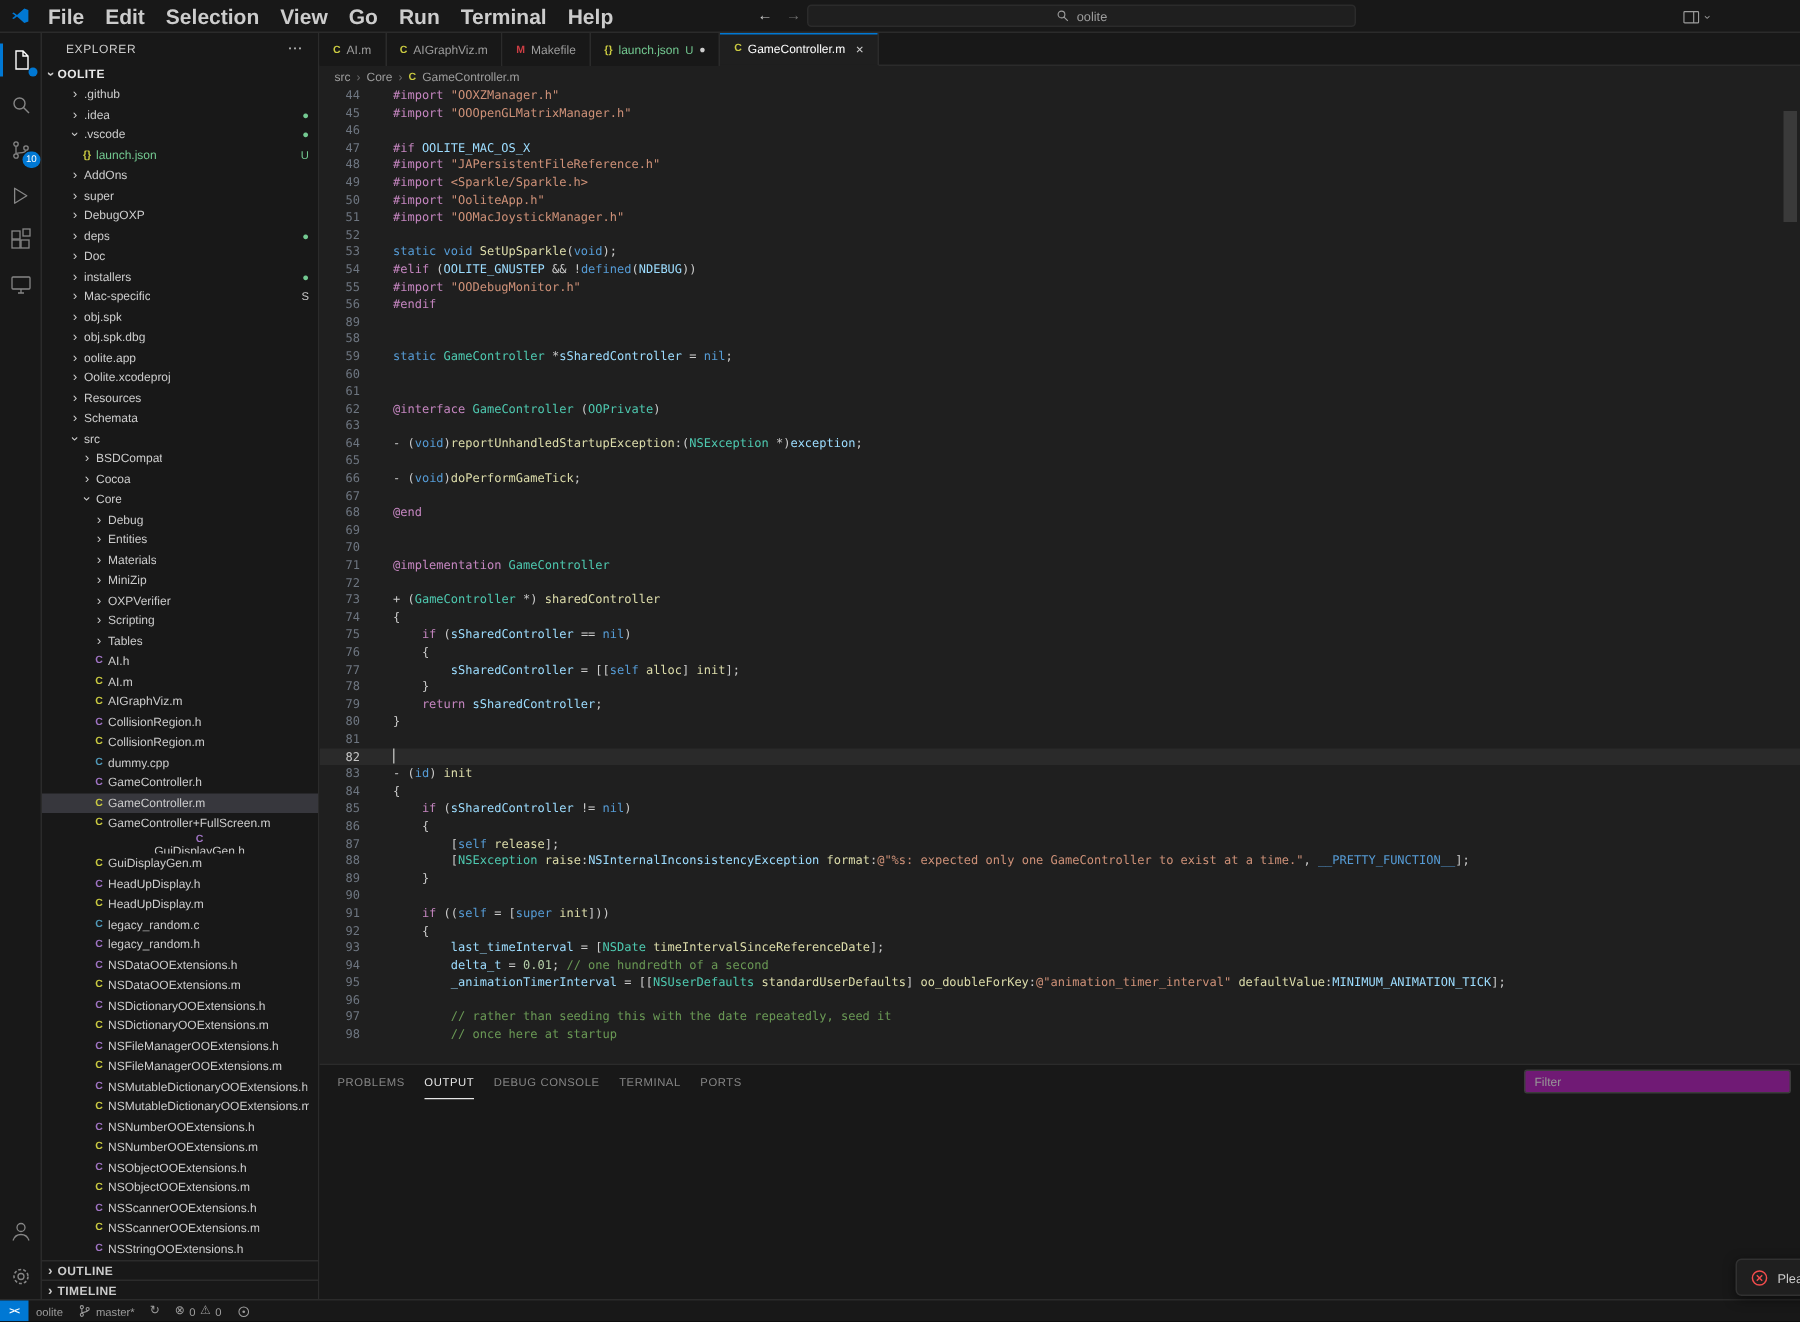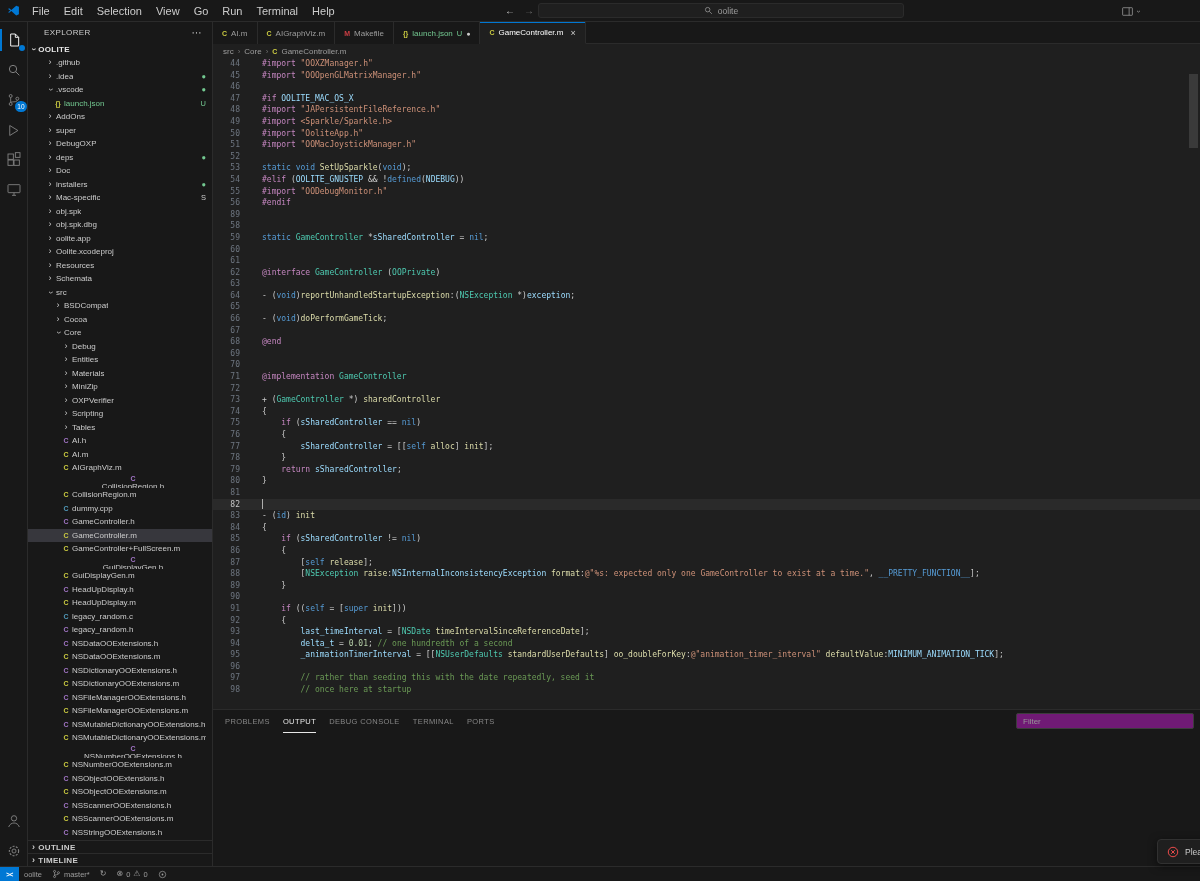--- a/index.html
+++ b/index.html
@@ -4,21 +4,21 @@
 <style>
   * { margin:0; padding:0; box-sizing:border-box; }
   html,body { background:#000; }
   body { font-family:"Liberation Sans", sans-serif; }
   .window { position:relative; width:1200px; height:881px; overflow:hidden; background:#1f1f1f; color:#ccc; }
 
   
   .titlebar { height:22px; background:#181818; border-bottom:1px solid #2b2b2b; display:flex; align-items:center; position:relative; }
   .vscode-logo { margin:0 5px 0 7px; display:flex; }
   .menus { display:flex; height:100%; align-items:center; }
-  .menu-item { padding:0 7px; font-size:11px; color:#cccccc; height:100%; display:flex; align-items:center; }
+  .menu-item { padding:0 7px; font-size:14px; color:#cccccc; height:100%; display:flex; align-items:center;font-weight:bold; }
   .nav-arrows { position:absolute; left:505px; display:flex; gap:9px; font-size:10px; color:#cccccc; }
   .nav-fwd { color:#6e6e6e; }
   .command-center { position:absolute; left:538px; top:3px; width:366px; height:15px; background:#1f1f1f; border:1px solid #2b2b2b; border-radius:3px; display:flex; align-items:center; justify-content:center; gap:5px; font-size:8.5px; color:#9d9d9d; }
   .titlebar-right { position:absolute; right:60px; top:0; height:22px; display:flex; align-items:center; gap:3px; color:#9d9d9d; }
   .rot90 { display:inline-block; transform:rotate(90deg); font-size:8px; }
 
   
   .main { display:flex; height:844px; }
 
   
@@ -325,21 +325,21 @@
             <span class="tlabel">AI.h</span>
           </div>
           <div class="tree-row" style="padding-left: 32px;">
             <span class="slot ficon" style="color: rgb(203, 203, 65);">C</span>
             <span class="tlabel">AI.m</span>
           </div>
           <div class="tree-row" style="padding-left: 32px;">
             <span class="slot ficon" style="color: rgb(203, 203, 65);">C</span>
             <span class="tlabel">AIGraphViz.m</span>
           </div>
-          <div class="tree-row" style="padding-left: 32px; flex-direction: column;">
+          <div class="tree-row" style="padding-left: 32px;">
             <span class="slot ficon" style="color: rgb(160, 116, 196);">C</span>
             <span class="tlabel">CollisionRegion.h</span>
           </div>
           <div class="tree-row" style="padding-left: 32px;">
             <span class="slot ficon" style="color: rgb(203, 203, 65);">C</span>
             <span class="tlabel">CollisionRegion.m</span>
           </div>
           <div class="tree-row" style="padding-left: 32px;">
             <span class="slot ficon" style="color: rgb(81, 154, 186);">C</span>
             <span class="tlabel">dummy.cpp</span>
@@ -405,21 +405,21 @@
             <span class="tlabel">NSFileManagerOOExtensions.m</span>
           </div>
           <div class="tree-row" style="padding-left: 32px;">
             <span class="slot ficon" style="color: rgb(160, 116, 196);">C</span>
             <span class="tlabel">NSMutableDictionaryOOExtensions.h</span>
           </div>
           <div class="tree-row" style="padding-left: 32px;">
             <span class="slot ficon" style="color: rgb(203, 203, 65);">C</span>
             <span class="tlabel">NSMutableDictionaryOOExtensions.m</span>
           </div>
-          <div class="tree-row" style="padding-left: 32px; flex-direction: column;">
+          <div class="tree-row" style="padding-left: 32px;">
             <span class="slot ficon" style="color: rgb(160, 116, 196);">C</span>
             <span class="tlabel">NSNumberOOExtensions.h</span>
           </div>
           <div class="tree-row" style="padding-left: 32px;">
             <span class="slot ficon" style="color: rgb(203, 203, 65);">C</span>
             <span class="tlabel">NSNumberOOExtensions.m</span>
           </div>
           <div class="tree-row" style="padding-left: 32px;">
             <span class="slot ficon" style="color: rgb(160, 116, 196);">C</span>
             <span class="tlabel">NSObjectOOExtensions.h</span>

